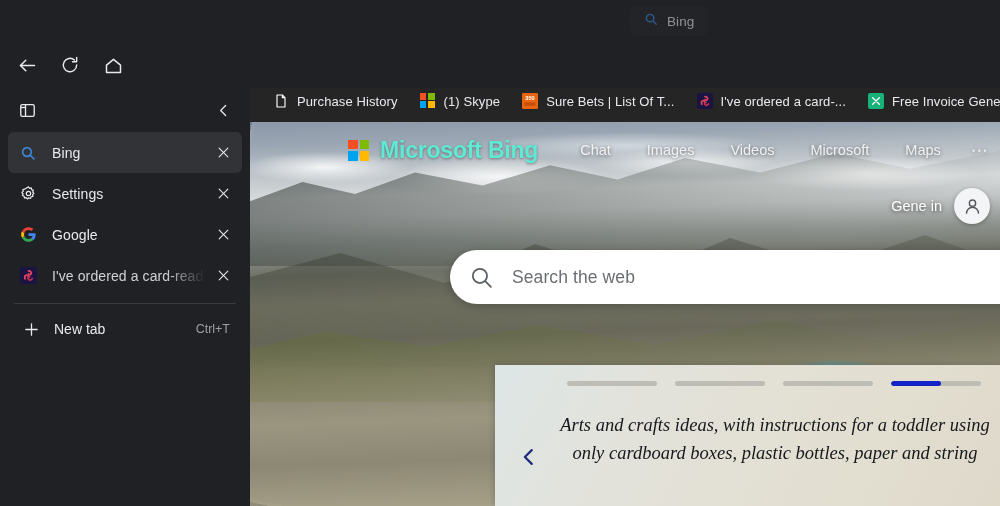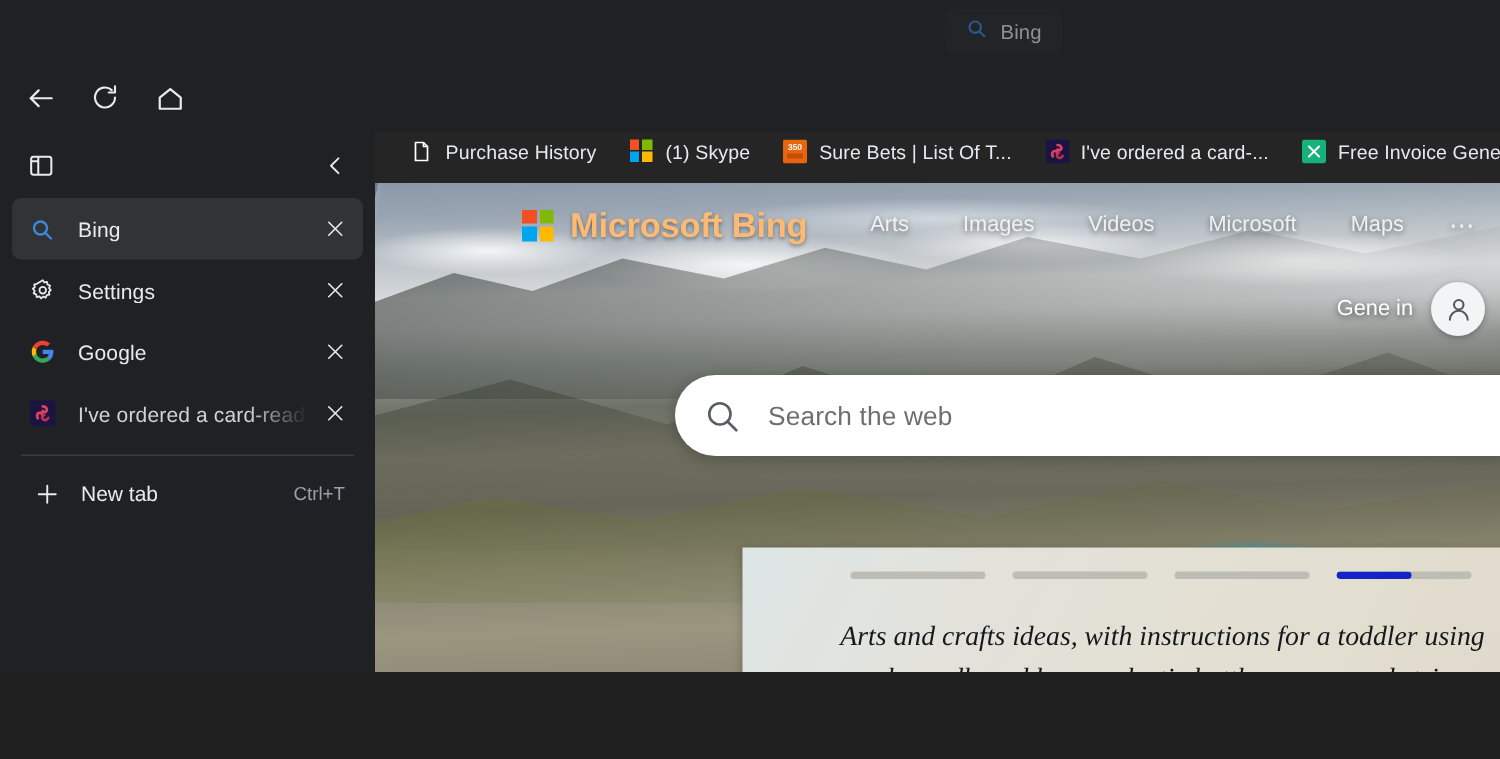--- a/index.html
+++ b/index.html
@@ -2,21 +2,21 @@
 <html><head>
 <meta charset="utf-8">
 <style>
   * { box-sizing: border-box; margin: 0; padding: 0; }
   html, body {
     width: 1000px; height: 506px;
     overflow: hidden;
     background: #202020;
     font-family: "Liberation Sans", sans-serif;
   }
-  #app { position: relative; width: 1000px; height: 448px; overflow: hidden; background: #202124; }
+  #app { position: relative; width: 1000px; height: 506px; overflow: hidden; background: #202124; }
 
   
   .titlebar {
     position: absolute; left: 0; top: 0; width: 1000px; height: 42px;
     background: #202124;
   }
   .hovertab {
     position: absolute; left: 630px; top: 6px; height: 30px;
     display: flex; align-items: center; gap: 9px;
     padding: 0 14px; border-radius: 7px;
@@ -159,21 +159,21 @@
       radial-gradient(ellipse 160px 24px at 82% 66%, rgba(255,255,255,.8), rgba(255,255,255,0) 72%),
       radial-gradient(ellipse 200px 18px at 50% 30%, rgba(240,244,248,.55), rgba(255,255,255,0) 74%);
   }
   .bing-nav {
     position: absolute; left: 0; top: 0; width: 100%; height: 56px;
     display: flex; align-items: center; padding-left: 98px;
     z-index: 4;
   }
   .bing-logo { display: flex; align-items: center; gap: 11px; }
   .bing-word {
-    color: #fdba74; font-size: 23px; font-weight: bold; letter-spacing: -.2px;
+    color: #5eead4; font-size: 23px; font-weight: bold; letter-spacing: -.2px;
     text-shadow: 0 1px 3px rgba(0,0,0,.4);
   }
   .bnav-items { display: flex; align-items: center; gap: 36px; margin-left: 42px; }
   .bnav-items a {
     color: #f1f3f4; font-size: 14.5px; text-decoration: none;
     text-shadow: 0 1px 4px rgba(0,0,0,.55);
     opacity: .96; cursor: pointer;
   }
   .bnav-more { margin-left: 30px; color:#f1f3f4; font-size:17px; letter-spacing:1px; text-shadow:0 1px 4px rgba(0,0,0,.5);}
   .signin-row {
@@ -470,21 +470,21 @@
       <div class="bing-logo">
         <span class="ms-logo" style="width:21px;height:21px;gap:2px">
           <i style="background:#f25022"></i>
             <i style="background:#7fba00"></i>
           <i style="background:#00a4ef"></i>
             <i style="background:#ffb900"></i>
         </span>
         <span class="bing-word">Microsoft Bing</span>
       </div>
       <div class="bnav-items">
-        <a>Arts</a>
+        <a>Chat</a>
         <a>Images</a>
         <a>Videos</a>
         <a>Microsoft</a>
         <a>Maps</a>
       </div>
       <span class="bnav-more">⋯</span>
     </div>
 
     <div class="signin-row">
       <span class="signin-txt">Gene in</span>

